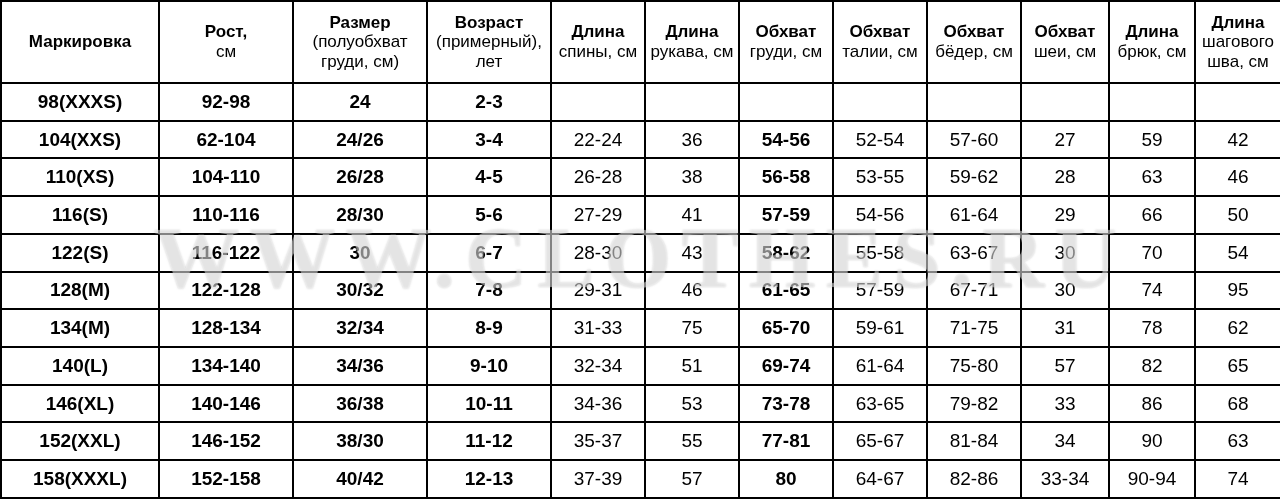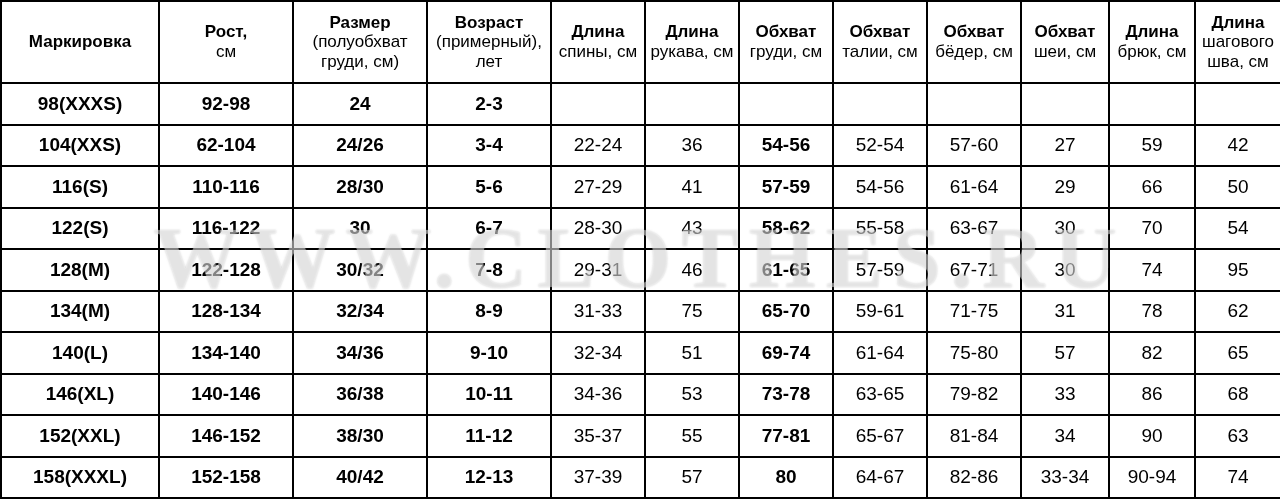--- a/index.html
+++ b/index.html
@@ -145,20 +145,34 @@
         <td class="b">3-4</td>
         <td class="n">22-24</td>
         <td class="n">36</td>
         <td class="b">54-56</td>
         <td class="n">52-54</td>
         <td class="n">57-60</td>
         <td class="n">27</td>
         <td class="n">59</td>
         <td class="n">42</td>
       </tr>
+      <tr class="plain">
+        <td class="b">110(XS)</td>
+        <td class="b">104-110</td>
+        <td class="b">26/28</td>
+        <td class="b">4-5</td>
+        <td class="n">26-28</td>
+        <td class="n">38</td>
+        <td class="b">56-58</td>
+        <td class="n">53-55</td>
+        <td class="n">59-62</td>
+        <td class="n">28</td>
+        <td class="n">63</td>
+        <td class="n">46</td>
+      </tr>
       <tr class="shaded">
         <td class="b">116(S)</td>
         <td class="b">110-116</td>
         <td class="b">28/30</td>
         <td class="b">5-6</td>
         <td class="n">27-29</td>
         <td class="n">41</td>
         <td class="b">57-59</td>
         <td class="n">54-56</td>
         <td class="n">61-64</td>

